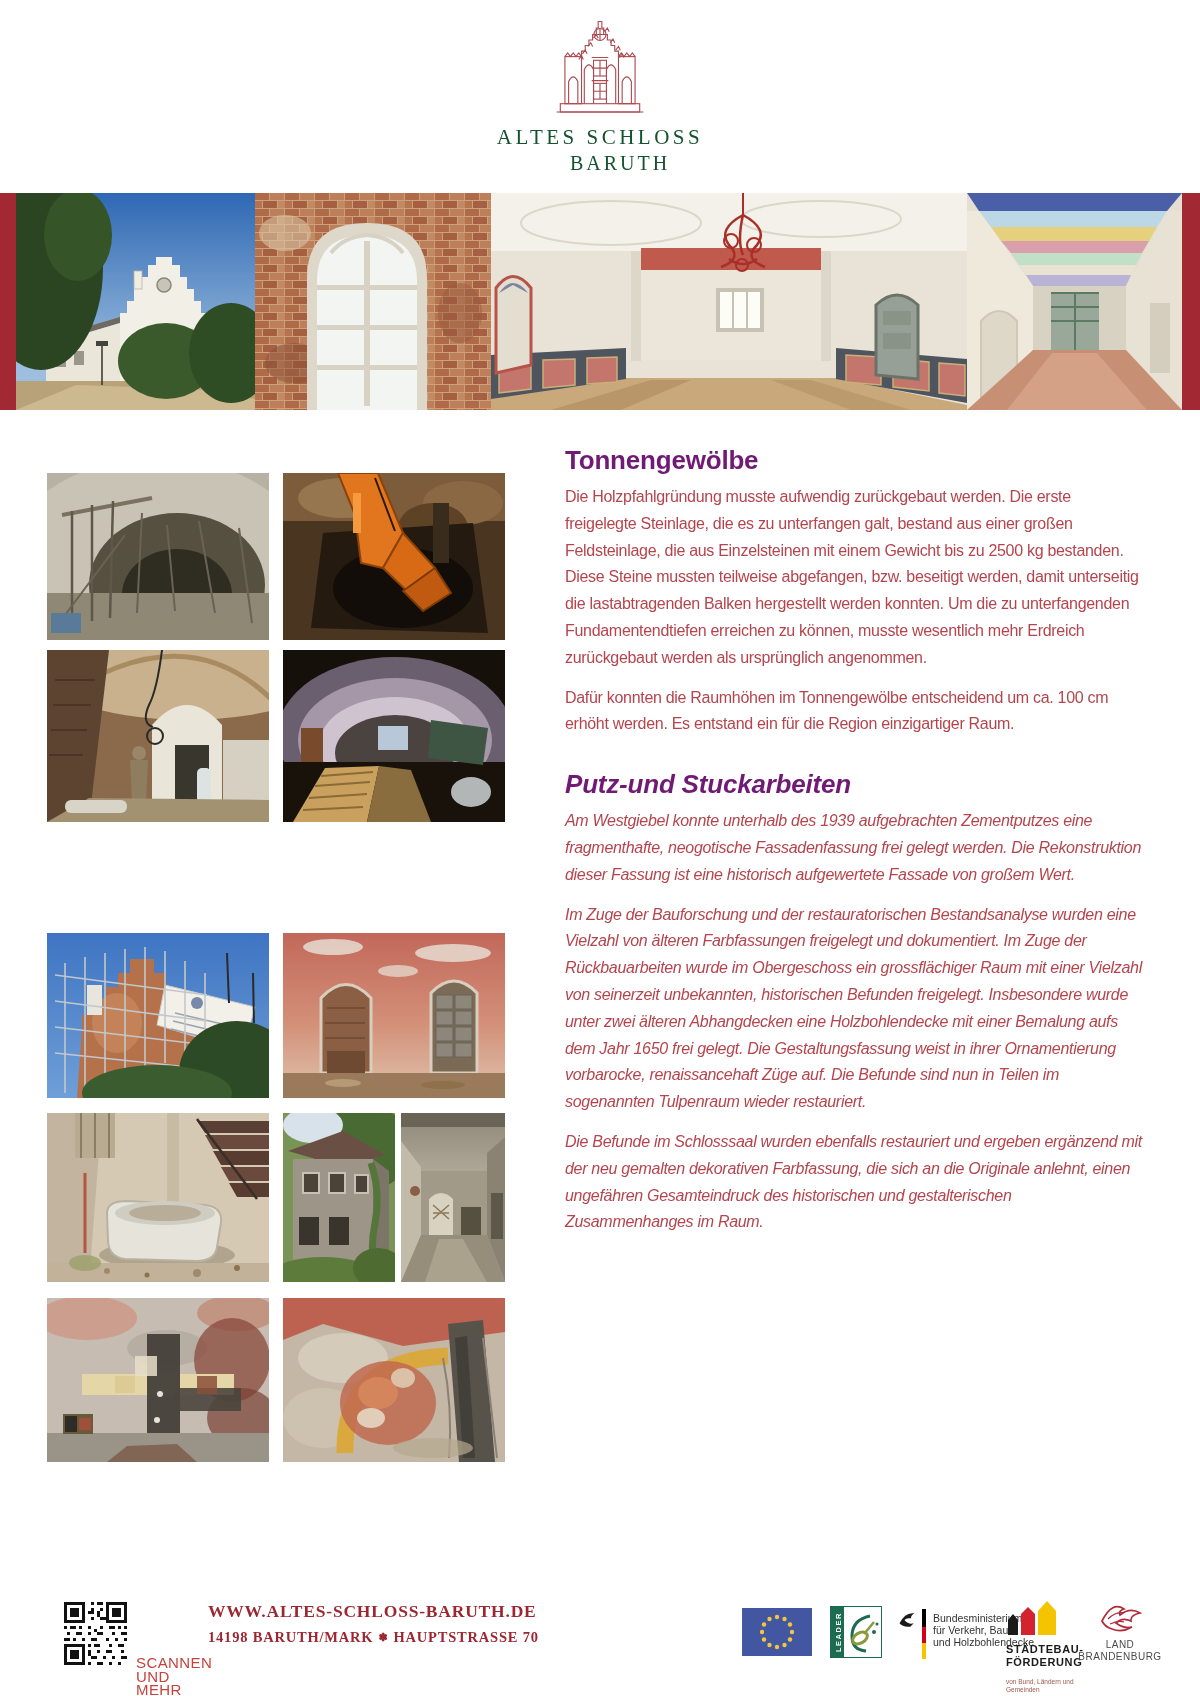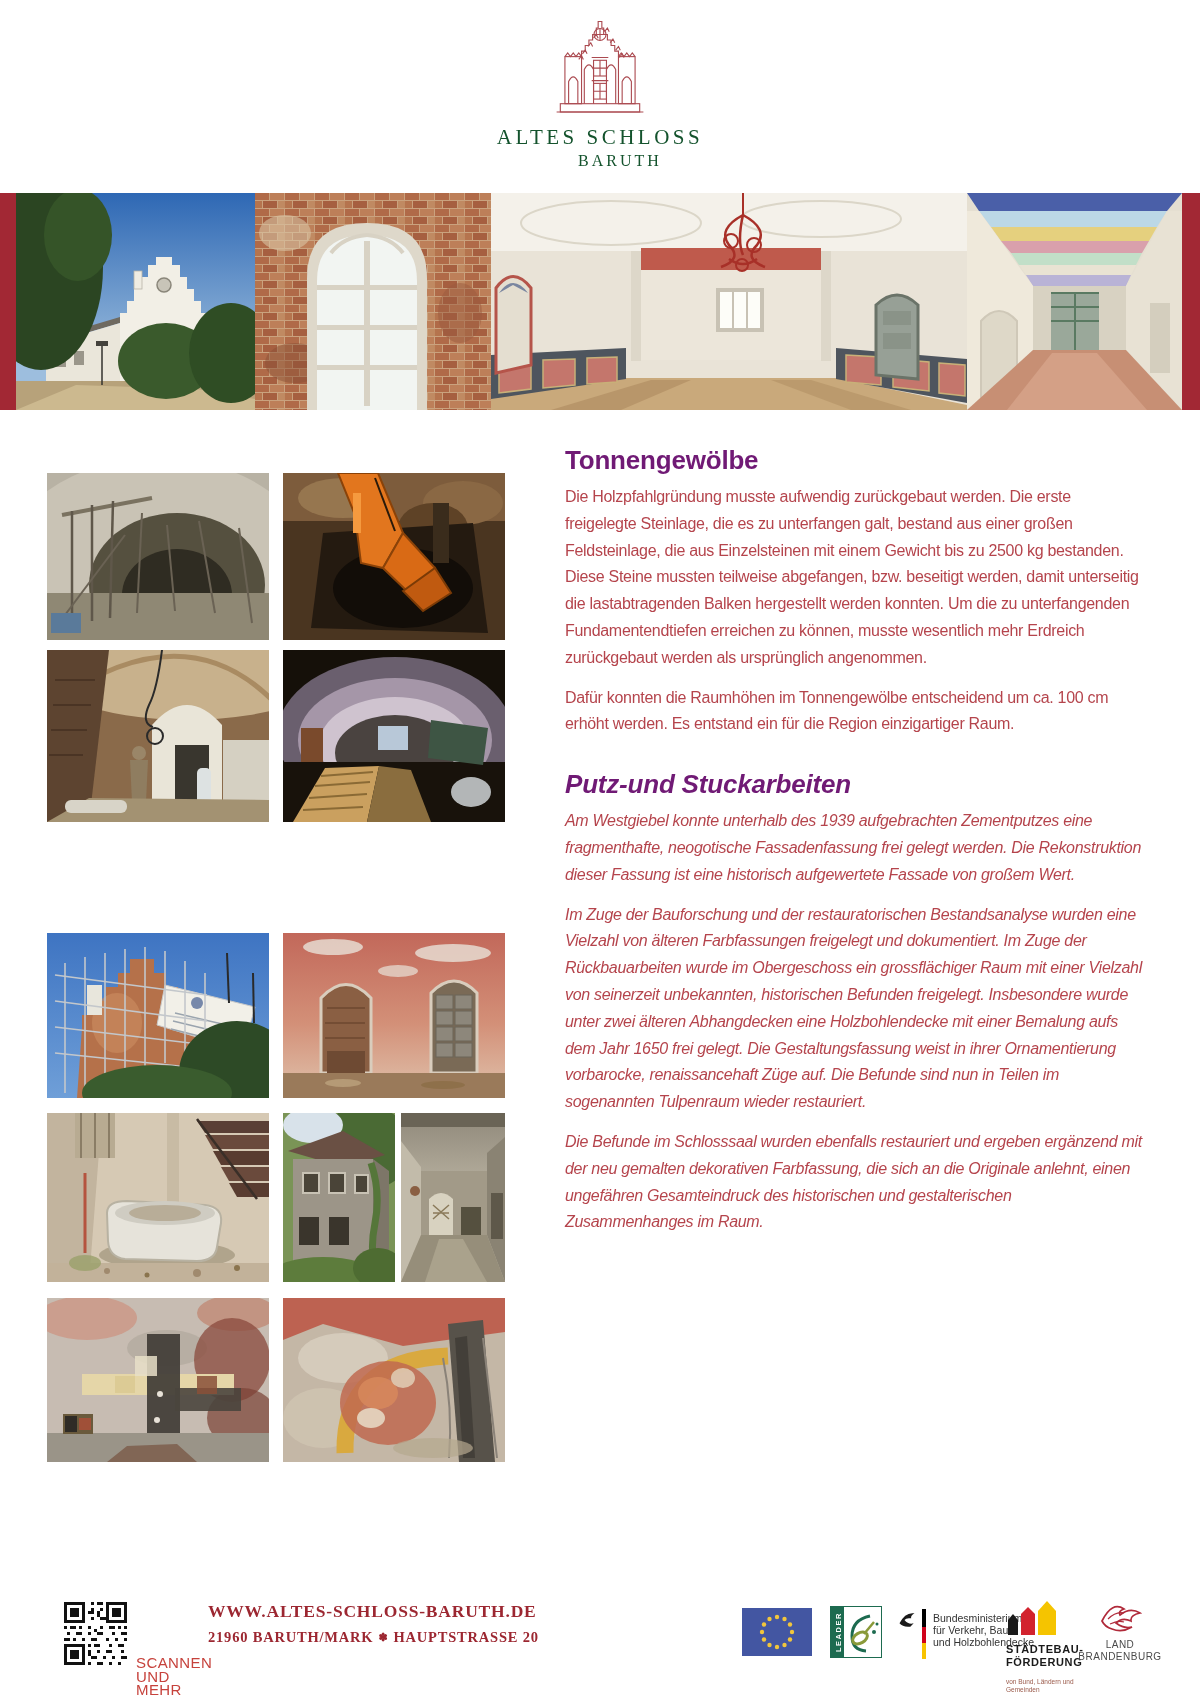--- a/index.html
+++ b/index.html
@@ -3,21 +3,21 @@
 <meta charset="utf-8">
 <style>
   html,body{margin:0;padding:0;}
   body{width:1200px;height:1696px;position:relative;background:#ffffff;
        font-family:"Liberation Sans",sans-serif;overflow:hidden;}
 
   
   .logo-block{position:absolute;top:8px;left:0;width:100%;text-align:center;color:#14532d;}
   .logo-block svg{display:block;margin:0 auto;}
   .logo-title{font-family:"Liberation Serif",serif;font-size:21px;letter-spacing:3.5px;margin-top:5px;}
-  .logo-sub{font-family:"Liberation Serif",serif;font-size:16px;letter-spacing:3px;margin-top:2px;margin-left:40px;}
+  .logo-sub{font-family:"Liberation Serif",serif;font-size:20px;letter-spacing:3px;margin-top:2px;margin-left:40px;}
 
   
   .banner{position:absolute;top:193px;left:0;width:1200px;height:217px;display:flex;}
   .banner .bar{background:#a22834;height:100%;}
   .bar.l{width:16px;} .bar.r{width:18px;}
   .bphoto{height:100%;position:relative;overflow:hidden;}
   .bphoto svg{display:block;width:100%;height:100%;}
   .bp1{width:239px;} .bp2{width:236px;} .bp3{width:476px;} .bp4{width:215px;}
 
   
@@ -520,21 +520,21 @@
     <div class="scanlabel">
       <div>SCANNEN</div>
       <div>UND</div>
       <div>MEHR</div>
       <div>ERFAHREN</div>
     </div>
 
     <div class="addrblock">
       <div class="website">WWW.ALTES-SCHLOSS-BARUTH.DE</div>
       <div class="address">
-        <span>21960 BARUTH/MARK</span><span class="sep">✽</span><span>HAUPTSTRASSE 20</span>
+        <span>14198 BARUTH/MARK</span><span class="sep">✽</span><span>HAUPTSTRASSE 70</span>
       </div>
     </div>
 
     <svg class="logo-eu" width="70" height="48" viewBox="0 0 70 48">
       <rect width="70" height="48" fill="#4356a2"></rect>
       <g fill="#f2c63c">
         <circle cx="35" cy="9" r="2.2"></circle>
           <circle cx="42.5" cy="11" r="2.2"></circle>
           <circle cx="48" cy="16.5" r="2.2"></circle>
         <circle cx="50" cy="24" r="2.2"></circle>

